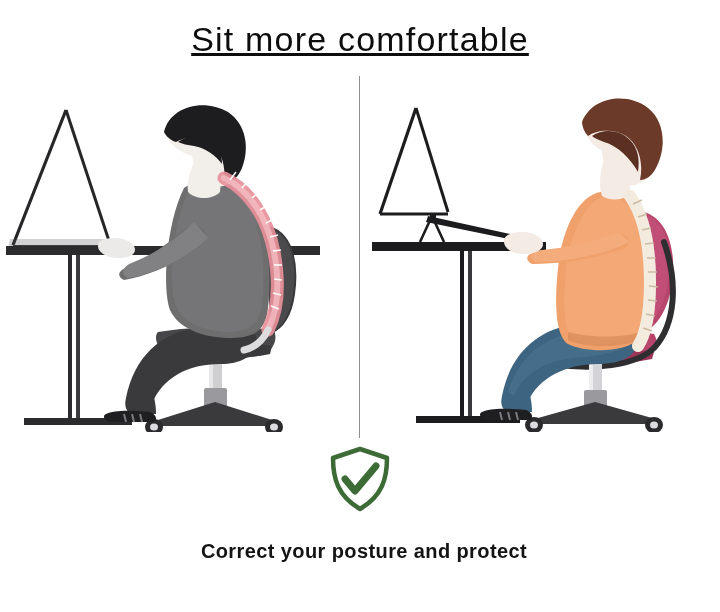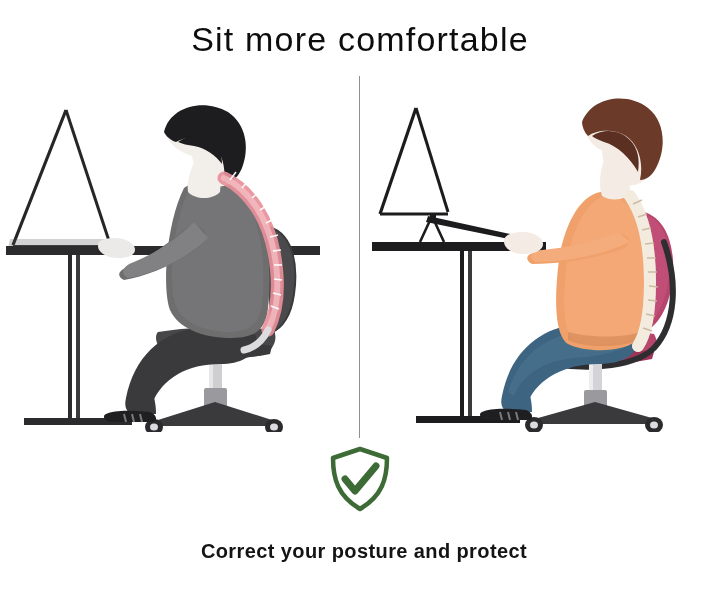--- a/index.html
+++ b/index.html
@@ -29,20 +29,21 @@
     left: 0;
     top: 18px;
     width: 720px;
     text-align: center;
     font-size: 34px;
     line-height: 42px;
     font-weight: 500;
     letter-spacing: 1.2px;
     color: #0d0d0d;
     white-space: nowrap;
+    text-decoration: underline;
   }
 
   
   .divider {
     position: absolute;
     left: 359px;
     top: 76px;
     width: 1px;
     height: 362px;
     background: #8e8e8e;

